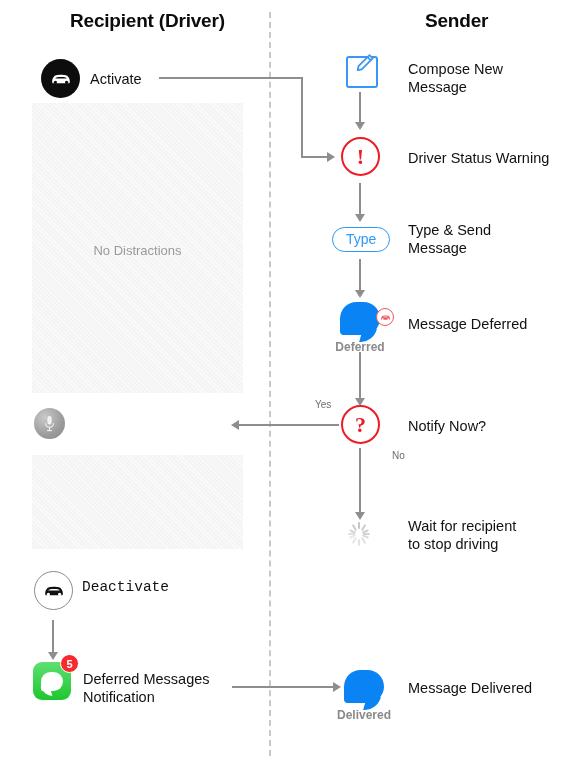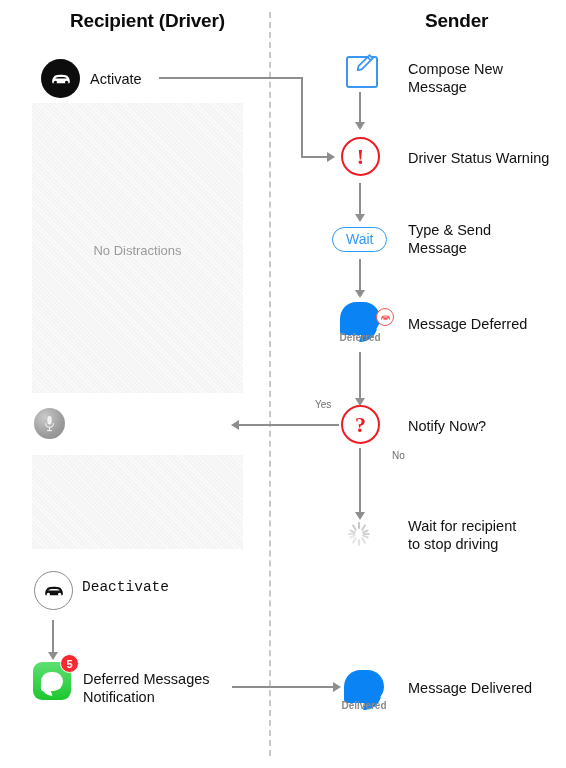--- a/index.html
+++ b/index.html
@@ -172,23 +172,23 @@
     position: absolute;
     left: 21px; bottom: -7px;
     width: 14px; height: 13px;
     background: #0a84f5;
     border-bottom-right-radius: 12px;
     transform: skewX(-16deg);
   }
   .bubble-caption {
     position: absolute;
     left: -8px; right: -8px;
-    top: 30px;
+    top: 38px;
     text-align: center;
-    font-size: 10px;
+    font-size: 12px;
     font-weight: bold;
     color: #8a8a8a;
   }
 
   
   .car-badge {
     position: absolute;
     width: 18px; height: 18px;
     border-radius: 50%;
     border: 1.3px solid #f2555b;
@@ -328,21 +328,21 @@
 
   <div class="icon-wrap" style="left:341px; top:137px;">
     <div class="red-circle">!</div>
   </div>
   <div class="label" style="left:408px; top:149px;">Driver Status Warning</div>
 
   <div class="vline" style="left:359px; top:183px; height:33px;"></div>
   <div class="arrowhead arrow-down" style="left:355px; top:214px;"></div>
 
   <div class="icon-wrap" style="left:332px; top:227px;">
-    <div class="send-pill">Wait</div>
+    <div class="send-pill">Type</div>
   </div>
   <div class="label" style="left:408px; top:221px;">Type &amp; Send
 Message</div>
 
   <div class="vline" style="left:359px; top:259px; height:33px;"></div>
   <div class="arrowhead arrow-down" style="left:355px; top:290px;"></div>
 
   <div class="icon-wrap" style="left:340px; top:302px;">
     <div class="bubble"></div>
     <div class="bubble-caption">Deferred</div>

